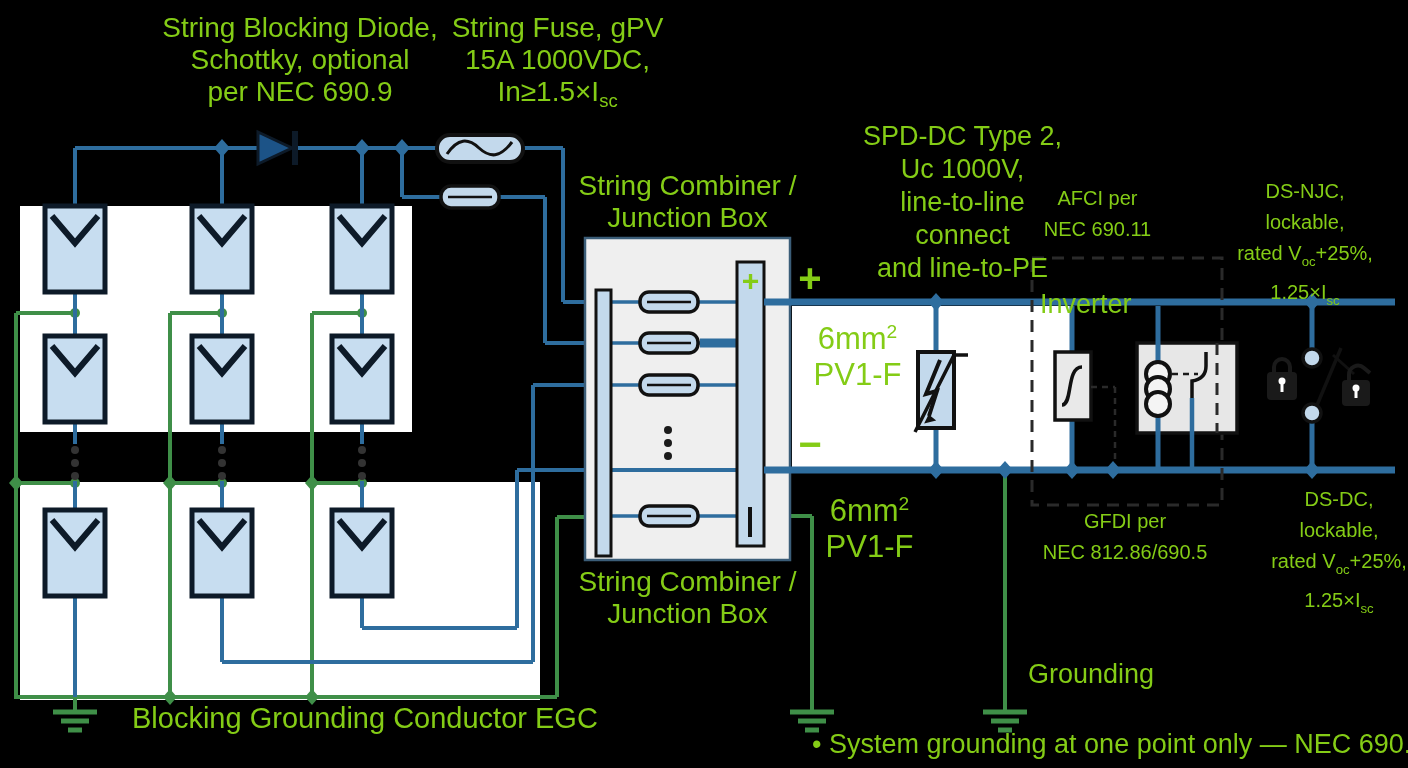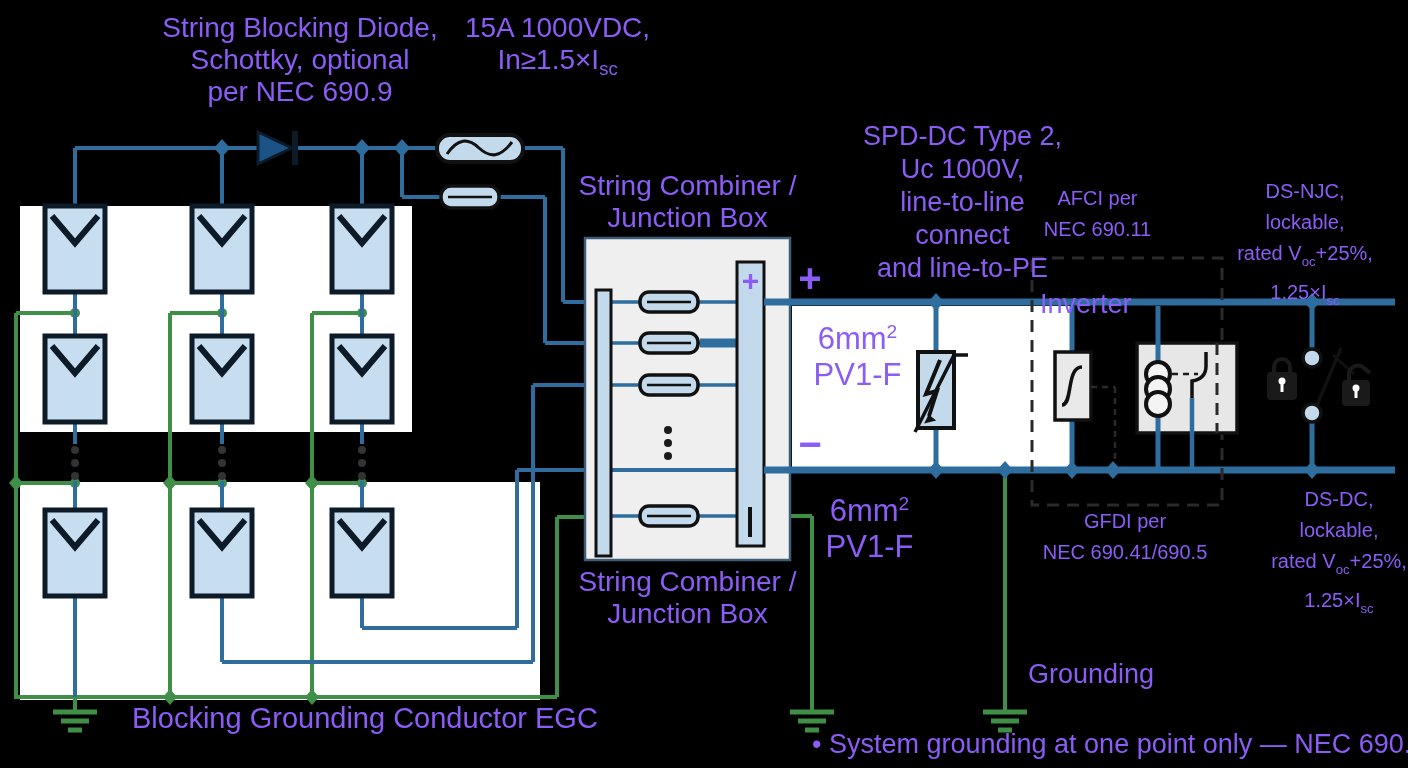--- a/index.html
+++ b/index.html
@@ -1,18 +1,18 @@
 <!DOCTYPE html>
 <html><head>
 <meta charset="utf-8">
 <style>
   html,body{margin:0;padding:0;background:#000;}
   #stage{position:relative;width:1408px;height:768px;background:#000;overflow:hidden;
          font-family:"Liberation Sans",sans-serif;color:#1b1b1b;}
-  .lbl{position:absolute;text-align:center;color:#8b5cf6;}
+  .lbl{position:absolute;text-align:center;color:#84cc16;}
   .lbl div{white-space:nowrap;}
   sub.s{font-size:66%;vertical-align:-20%;}
   sup.s{font-size:62%;vertical-align:super;}
   .f28{font-size:28px;line-height:32px;}
   .f27{font-size:27px;line-height:33px;}
   .f26{font-size:20px;line-height:31px;}
   .f31{font-size:31px;line-height:36px;}
   .left{text-align:left;}
   .sign{font-size:40px;font-weight:bold;line-height:40px;}
   svg{position:absolute;left:0;top:0;}
@@ -283,20 +283,21 @@
   </g>
 </svg>
 
 <div class="lbl f28" style="left:95px;top:12px;width:410px;">
   <div>String Blocking Diode,</div>
   <div>Schottky, optional</div>
   <div>per NEC 690.9</div>
 </div>
 
 <div class="lbl f28" style="left:415px;top:12px;width:285px;">
+  <div>String Fuse, gPV</div>
   <div>15A 1000VDC,</div>
   <div><span>In≥1.5×I</span><sub class="s">sc</sub></div>
 </div>
 
 <div class="lbl f28" style="left:570px;top:170px;width:235px;">
   <div>String Combiner /</div>
   <div>Junction Box</div>
 </div>
 
 <div class="lbl f28" style="left:570px;top:566px;width:235px;">
@@ -343,21 +344,21 @@
   <div>PV1-F</div>
 </div>
 
 <div class="lbl f31" style="left:812px;top:486px;width:115px;">
   <div><span>6mm</span><sup class="s">2</sup></div>
   <div>PV1-F</div>
 </div>
 
 <div class="lbl f26" style="left:1010px;top:506px;width:230px;">
   <div>GFDI per</div>
-  <div>NEC 690.41/690.5</div>
+  <div>NEC 812.86/690.5</div>
 </div>
 
 <div class="lbl f26" style="left:1239px;top:484px;width:200px;">
   <div>DS-DC,</div>
   <div>lockable,</div>
   <div><span>rated V</span><sub class="s">oc</sub><span>+25%,</span></div>
   <div><span>1.25×I</span><sub class="s">sc</sub></div>
 </div>
 
 <div class="lbl f27 left" style="left:1028px;top:658px;width:160px;">

